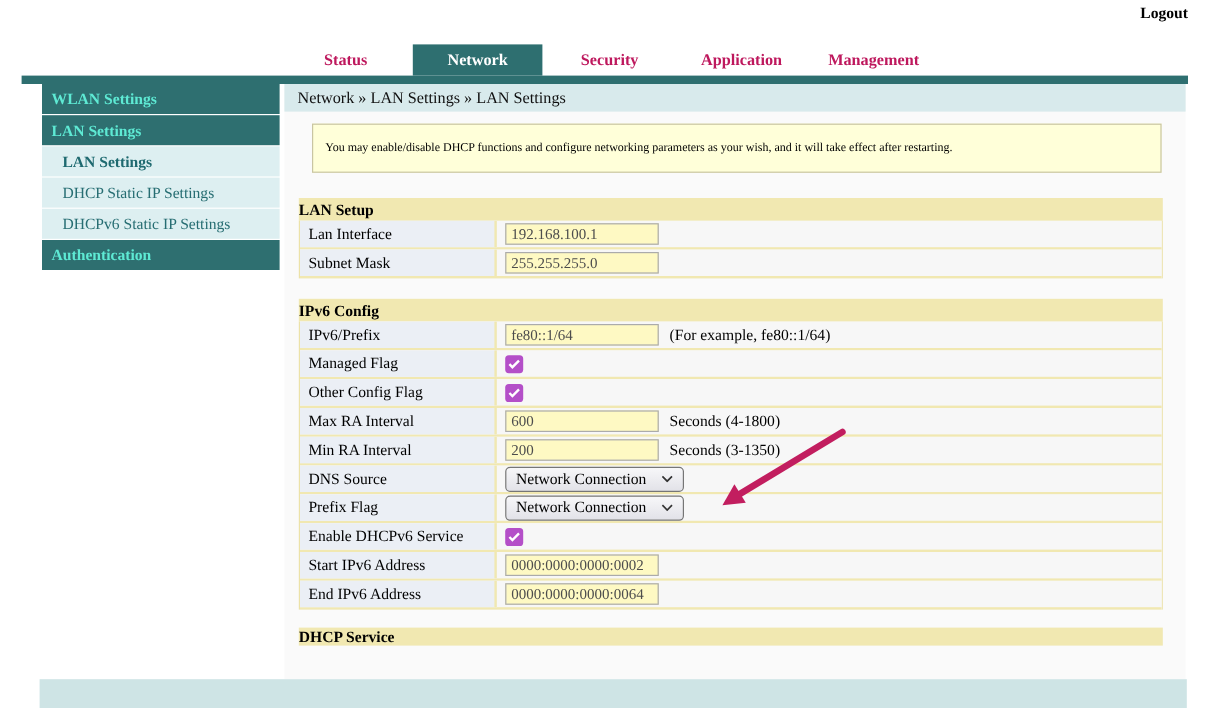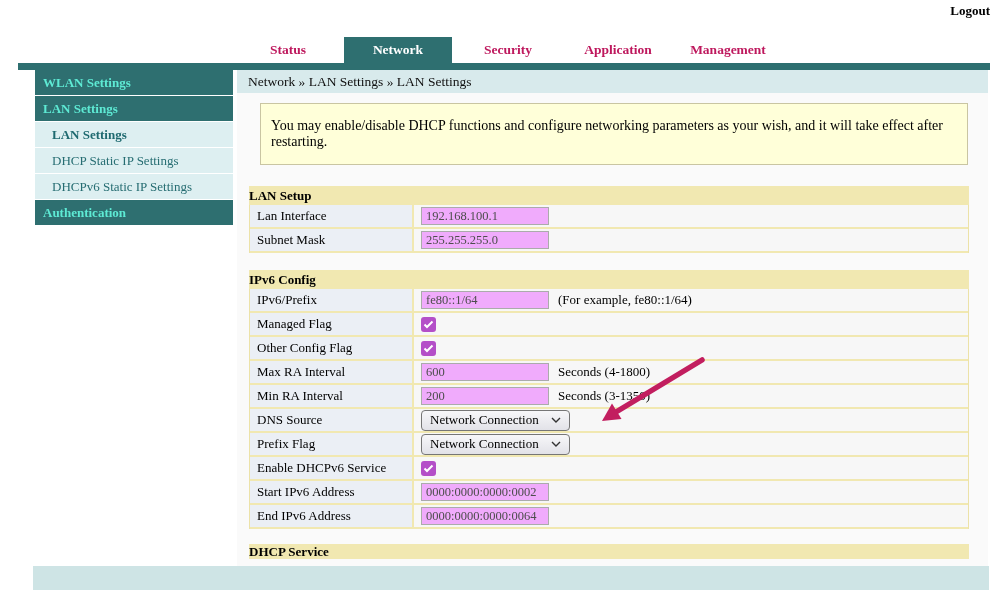--- a/index.html
+++ b/index.html
@@ -22,37 +22,37 @@
   .side-item { height:25px; line-height:25px; margin-bottom:1px; font-size:13px; cursor:pointer;
                white-space:nowrap; overflow:hidden; }
   .side-item.category { background:#2e6f70; color:#5eead4; font-weight:bold; padding-left:8px; }
   .side-item.sub { background:#ddeff1; color:#266d72; padding-left:17px; }
   .side-item.sub.selected { font-weight:bold; color:#1f6a70; }
 
   
   .content { position:absolute; left:237px; top:70px; width:751px; height:496px; background:#fafafa; }
   .breadcrumb { height:23px; line-height:23px; background:#d8eaec; padding-left:11px; font-size:13.5px; color:#101010; }
   .notice { margin:10px 0 0 23px; width:708px; background:#ffffd9; border:1px solid #c9c5a2;
-            padding:14px 10px; font-size:14px; color:#000; }
+            padding:14px 10px; font-size:10px; color:#000; }
 
   .section { margin-left:12px; width:720px; }
   .section-header { background:#f1e8b1; height:19px; line-height:19px; font-weight:bold;
                     font-size:13px; padding-left:0; color:#000; }
   .section.gap-lan  { margin-top:21px; }
   .section.gap-ipv6 { margin-top:17px; }
   .section.gap-dhcp { margin-top:15px; }
   .section.clipped .section-header { height:15px; line-height:15px; overflow:hidden; }
 
   .tbl { border-left:1px solid #ece2a8; border-right:1px solid #ece2a8; }
   .row { display:flex; height:24px; border-bottom:2px solid #f1e8b1; background:#f7f7f7; }
   .cell-label { width:164px; background:#ebeff5; border-right:2px solid #f1e8b1;
                 display:flex; align-items:center; padding-left:7px; font-size:13px; color:#000; }
   .cell-value { flex:1; display:flex; align-items:center; padding-left:7px; }
 
-  .txt-input { width:128px; height:18px; border:1px solid #ababab; background:#f0abfc;
+  .txt-input { width:128px; height:18px; border:1px solid #ababab; background:#fef9c3;
                font-family:"Liberation Serif","DejaVu Serif",serif; font-size:12.5px;
                color:#4d4d4d; padding:1px 4px; }
   .note { margin-left:9px; font-size:13px; color:#000; }
 
   .cb { width:15px; height:15px; background:#b44fc8; border-radius:3px; display:inline-flex;
         align-items:center; justify-content:center; cursor:pointer; }
   .cb svg { display:block; }
 
   .select { min-width:145px; height:21px; border:1px solid #767676; border-radius:4px;
             background:linear-gradient(180deg,#f7f7f9 0%,#e2e2e8 100%);

